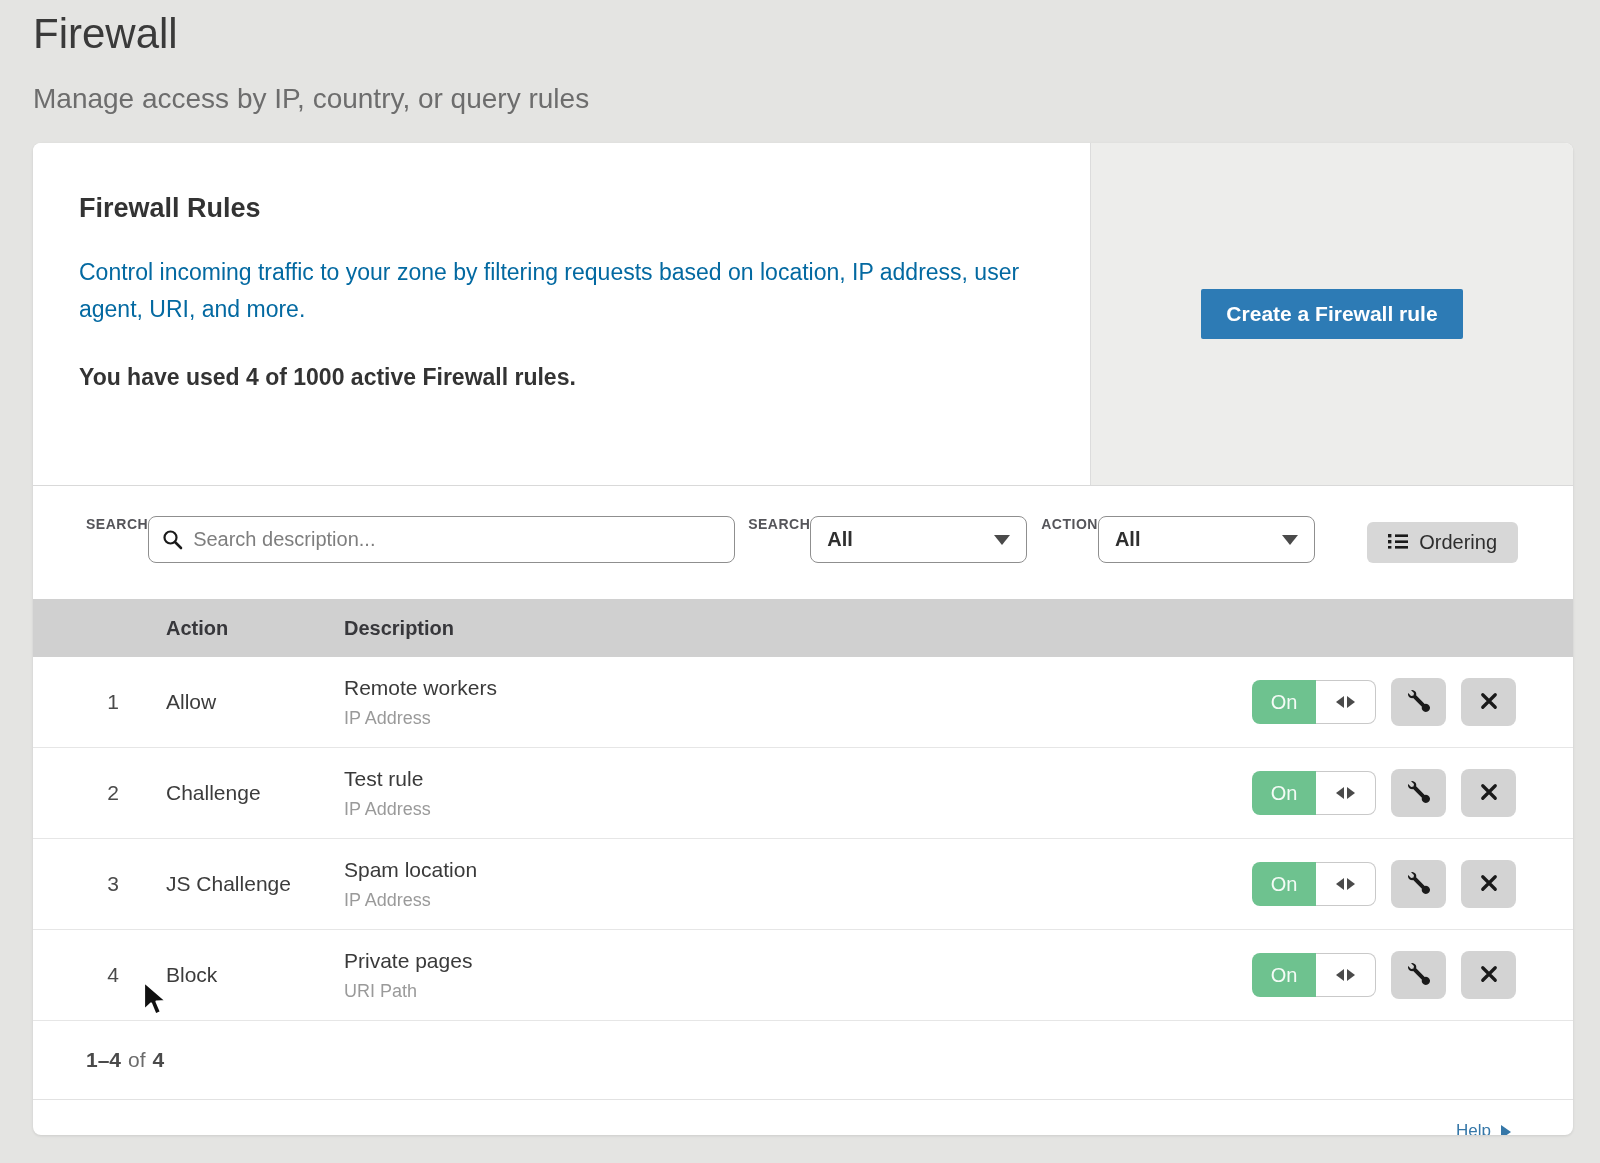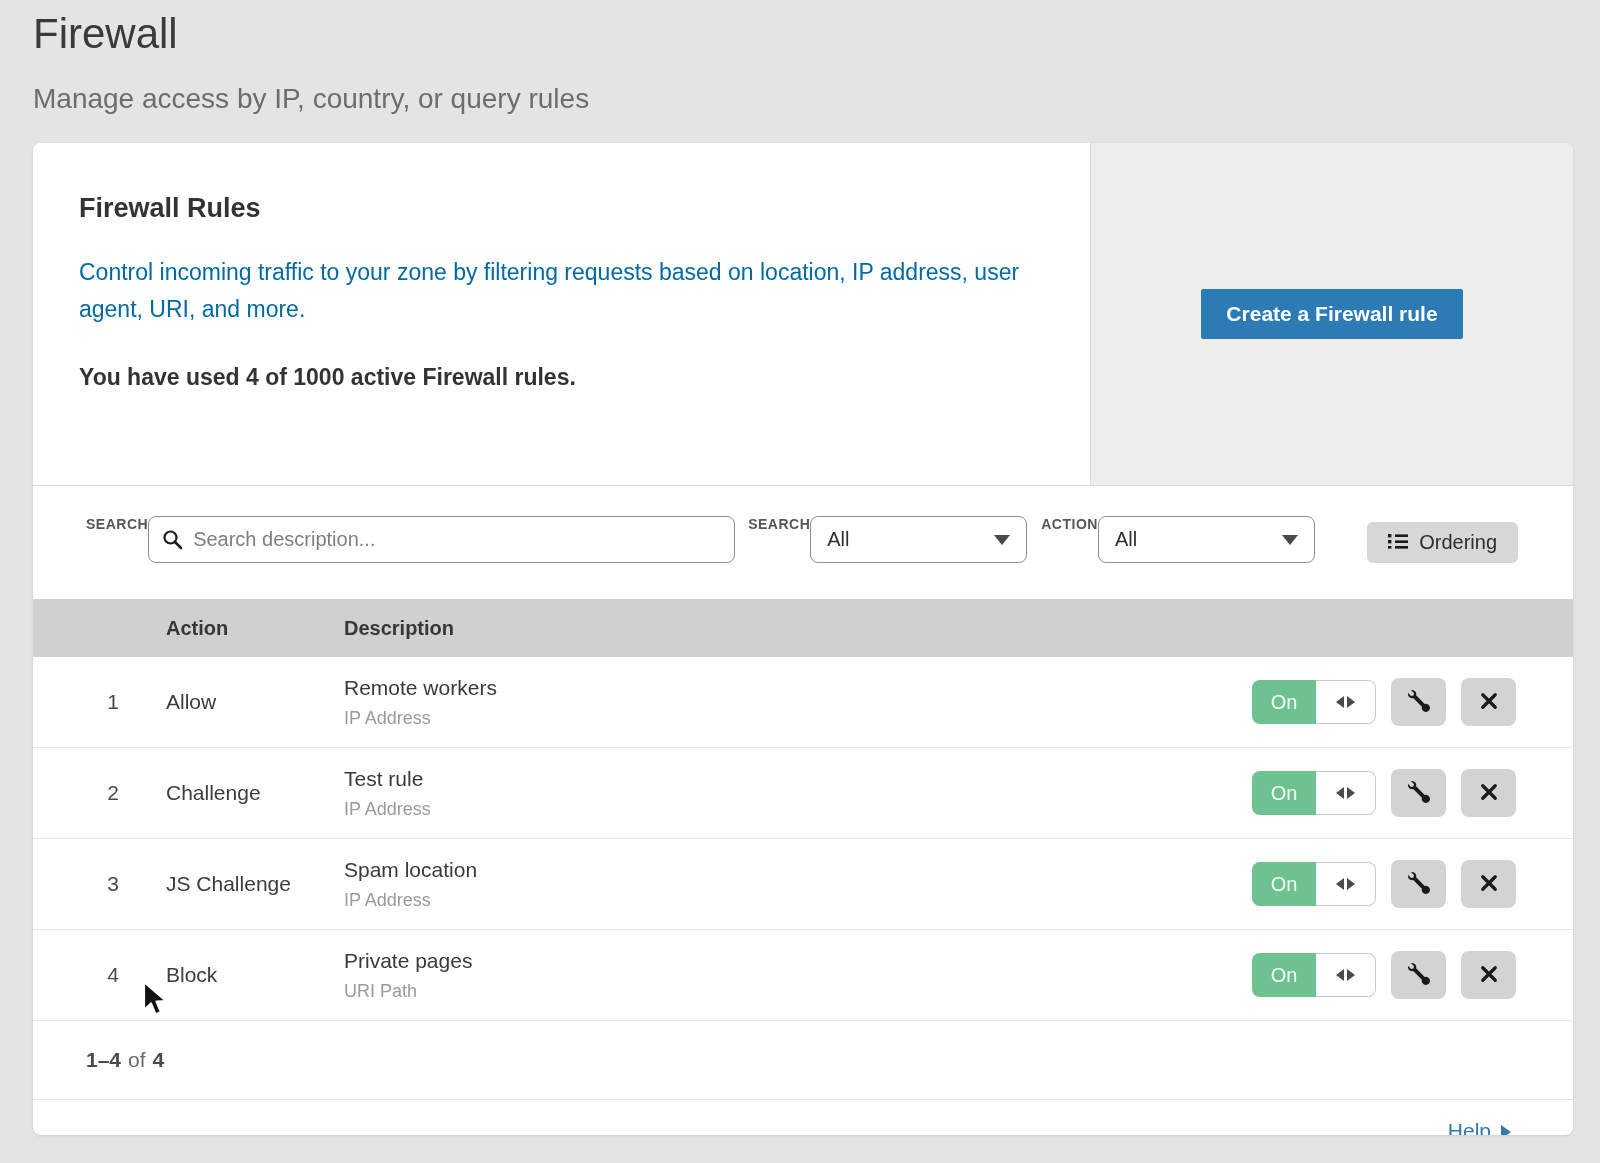--- a/index.html
+++ b/index.html
@@ -55,21 +55,21 @@
   .search-input {
     width:587px; height:47px; border:1px solid #8f8f8f; border-radius:8px;
     padding:0 14px 0 44px; font-family:inherit; font-size:20px; color:#333;
     background:#fff; outline:none;
   }
   .search-input::placeholder { color:#7e7e7e; }
   .search-icon { position:absolute; left:14px; top:13px; }
   .select-box {
     width:217px; height:47px; border:1px solid #8f8f8f; border-radius:8px;
     background:#fff; display:flex; align-items:center; justify-content:space-between;
-    padding:0 16px; font-size:20px; color:#2f2f2f; cursor:pointer;
+    padding:0 16px; font-size:20px; color:#2f2f2f; cursor:pointer;font-weight:bold;
   }
   .caret-down {
     width:0; height:0;
     border-left:8px solid transparent; border-right:8px solid transparent;
     border-top:10px solid #4a4a4a;
   }
   .gap13 { margin-left:13px; } .gap14 { margin-left:14px; }
   .btn-ordering {
     position:absolute; right:55px; bottom:36px; height:41px;
     background:#d7d7d7; border:none; border-radius:6px;
@@ -117,21 +117,21 @@
   }
 
   
   .pagination-row { height:78px; display:flex; align-items:center; padding-left:53px; font-size:21px; }
   .pg-strong { font-weight:700; color:#4a4a4a; }
   .pg-of { color:#6b6b6b; margin:0 7px; }
   .card-footer {
     height:62px; border-top:1px solid #e2e2e2;
     display:flex; align-items:center; justify-content:flex-end; padding-right:62px;
   }
-  .help-link { display:flex; align-items:center; gap:10px; font-size:21px; color:#3577a8; cursor:pointer; text-decoration:none; }
+  .help-link { display:flex; align-items:center; gap:10px; font-size:17px; color:#3577a8; cursor:pointer; text-decoration:none; }
   .tri-help { width:0;height:0;border-top:7px solid transparent;border-bottom:7px solid transparent;border-left:10px solid #3577a8; margin-top:2px; }
 
   .mouse-cursor { position:absolute; left:140px; top:980px; pointer-events:none; z-index:10; }
 </style>
 </head>
 <body>
 
 <div class="page-header">
   <h1 class="page-title">Firewall</h1>
   <p class="page-subtitle">Manage access by IP, country, or query rules</p>

